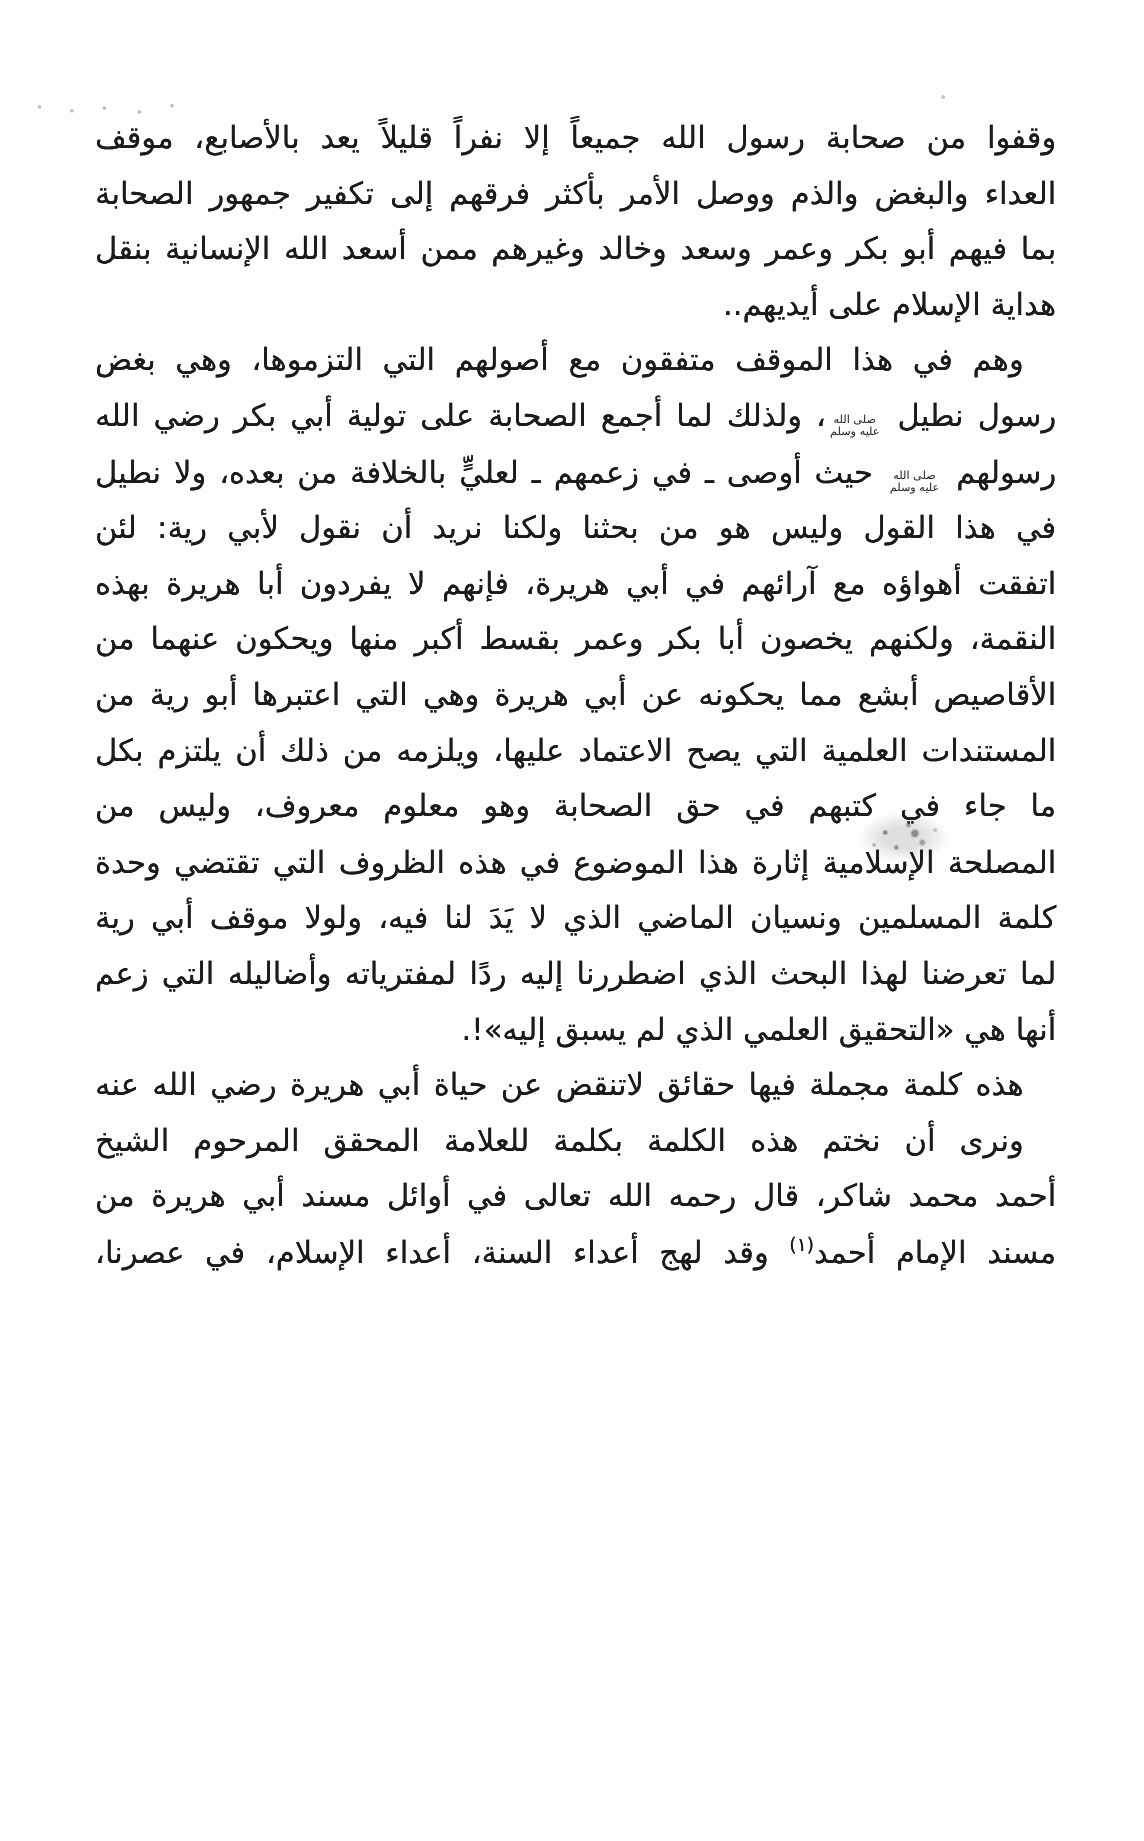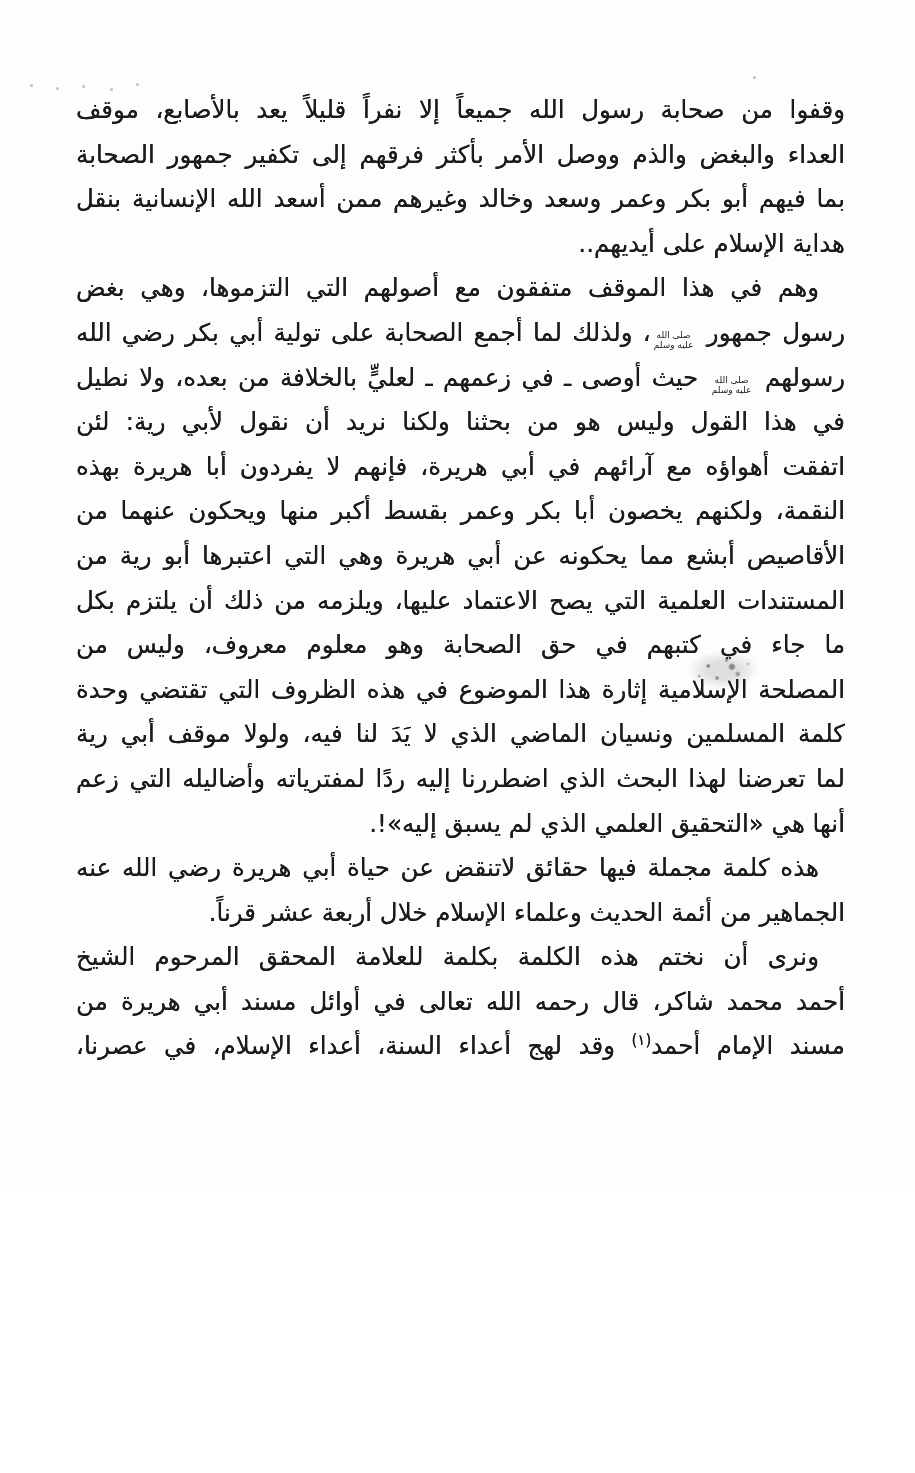--- a/index.html
+++ b/index.html
@@ -128,34 +128,33 @@
   <span class="dot" style="left:753px;top:76px"></span>
 
   <div class="speck-blob"></div>
 
   <div class="textblock">
     <div class="ln">وقفوا من صحابة رسول الله جميعاً إلا نفراً قليلاً يعد بالأصابع، موقف</div>
     <div class="ln">العداء والبغض والذم ووصل الأمر بأكثر فرقهم إلى تكفير جمهور الصحابة</div>
     <div class="ln">بما فيهم أبو بكر وعمر وسعد وخالد وغيرهم ممن أسعد الله الإنسانية بنقل</div>
     <div class="ln end">هداية الإسلام على أيديهم..</div>
     <div class="ln indent">وهم في هذا الموقف متفقون مع أصولهم التي التزموها، وهي بغض</div>
-    <div class="ln"><span>رسول جمهور </span><span class="saw"><span>صلى الله</span><span>عليه وسلم</span></span><span>، ولذلك لما أجمع الصحابة على تولية أبي بكر رضي الله</span></div>
+    <div class="ln"><span>رسول نطيل </span><span class="saw"><span>صلى الله</span><span>عليه وسلم</span></span><span>، ولذلك لما أجمع الصحابة على تولية أبي بكر رضي الله</span></div>
     <div class="ln"><span>رسولهم </span><span class="saw"><span>صلى الله</span><span>عليه وسلم</span></span><span> حيث أوصى ـ في زعمهم ـ لعليٍّ بالخلافة من بعده، ولا نطيل</span></div>
     <div class="ln">في هذا القول وليس هو من بحثنا ولكنا نريد أن نقول لأبي رية: لئن</div>
     <div class="ln">اتفقت أهواؤه مع آرائهم في أبي هريرة، فإنهم لا يفردون أبا هريرة بهذه</div>
     <div class="ln">النقمة، ولكنهم يخصون أبا بكر وعمر بقسط أكبر منها ويحكون عنهما من</div>
     <div class="ln">الأقاصيص أبشع مما يحكونه عن أبي هريرة وهي التي اعتبرها أبو رية من</div>
     <div class="ln">المستندات العلمية التي يصح الاعتماد عليها، ويلزمه من ذلك أن يلتزم بكل</div>
     <div class="ln">ما جاء في كتبهم في حق الصحابة وهو معلوم معروف، وليس من</div>
     <div class="ln">المصلحة الإسلامية إثارة هذا الموضوع في هذه الظروف التي تقتضي وحدة</div>
     <div class="ln">كلمة المسلمين ونسيان الماضي الذي لا يَدَ لنا فيه، ولولا موقف أبي رية</div>
     <div class="ln">لما تعرضنا لهذا البحث الذي اضطررنا إليه ردًا لمفترياته وأضاليله التي زعم</div>
     <div class="ln end">أنها هي «التحقيق العلمي الذي لم يسبق إليه»!.</div>
     <div class="ln indent">هذه كلمة مجملة فيها حقائق لاتنقض عن حياة أبي هريرة رضي الله عنه</div>
-    <div class="ln end">الجماهير من أئمة الحديث وعلماء الإسلام خلال أربعة عشر قرناً.</div>
     <div class="ln indent">ونرى أن نختم هذه الكلمة بكلمة للعلامة المحقق المرحوم الشيخ</div>
     <div class="ln">أحمد محمد شاكر، قال رحمه الله تعالى في أوائل مسند أبي هريرة من</div>
     <div class="ln"><span>مسند الإمام أحمد</span><span class="fn-mark">(١)</span><span> وقد لهج أعداء السنة، أعداء الإسلام، في عصرنا،</span></div>
   </div>
 
   <div class="fn-sep"></div>
 
   <div class="footnote">
     <span class="marker">(١)</span><span>٨٤/١٢</span> <span>طبعة الشيخ أحمد محمد شاكر التي لم تتم.</span>
   </div>

